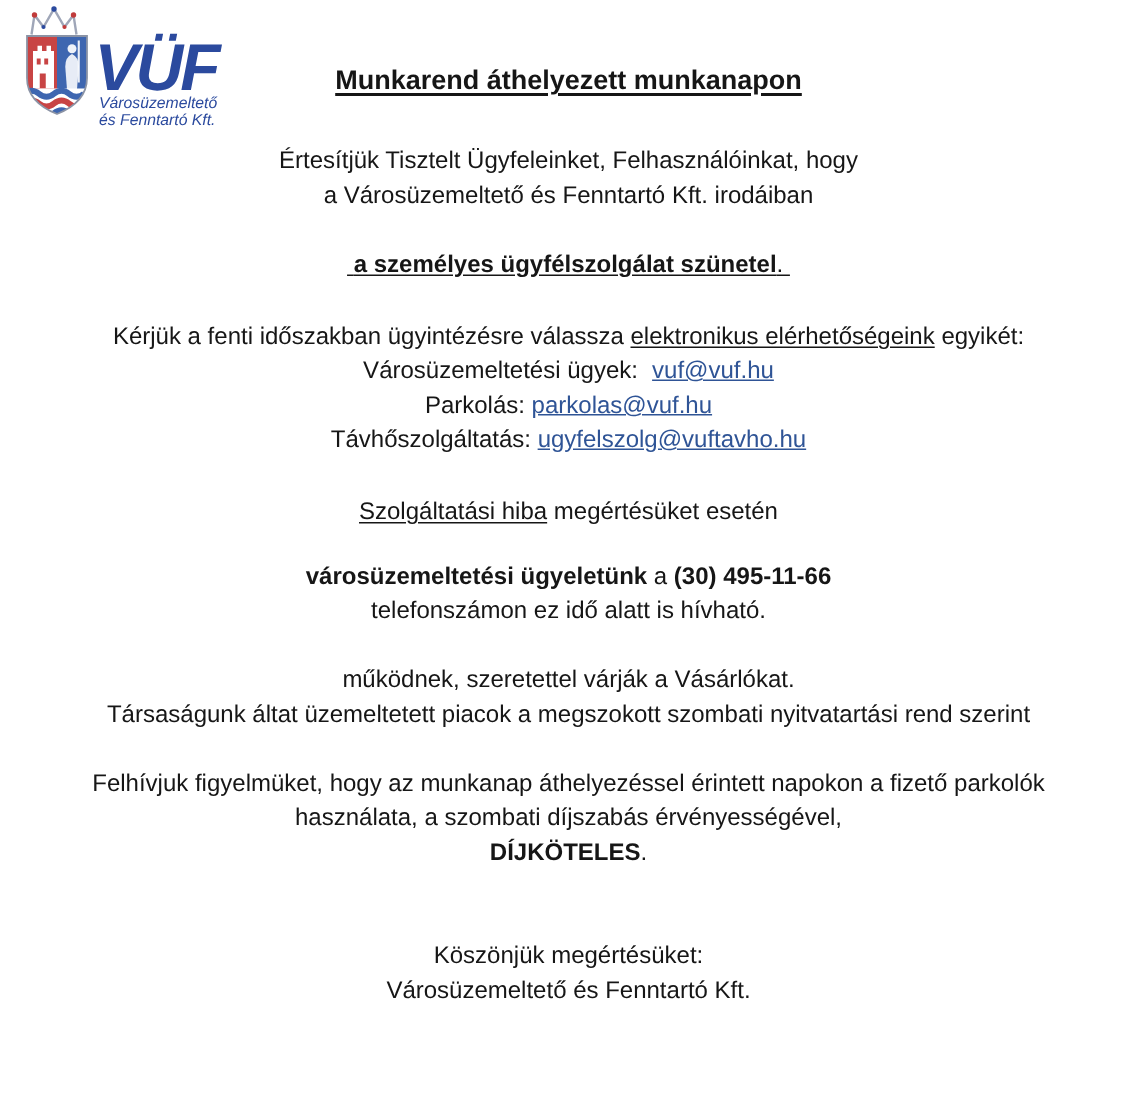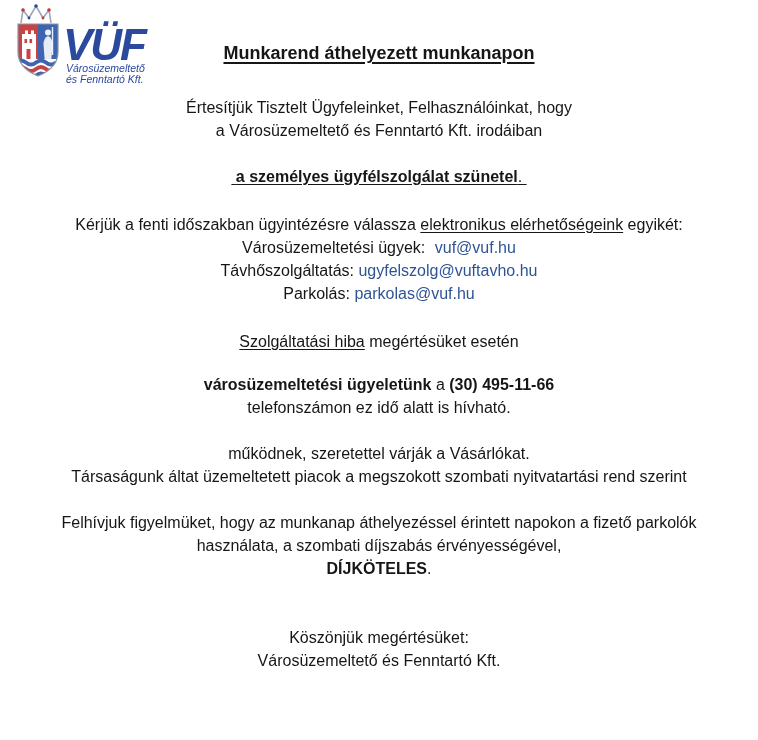--- a/index.html
+++ b/index.html
@@ -22,21 +22,21 @@
   .content p{margin:0;}
   .ln{display:block;}
   .mt-line{margin-top:23px !important;}
   .mt-line2{margin-top:25px !important;}
   .mt-2line{margin-top:46px !important;}
   .mt-intro{margin-top:10px !important;}
   b,.b{font-weight:bold;}
   .u{text-decoration:underline;text-underline-offset:2px;}
   .bu{font-weight:bold;text-decoration:underline;text-decoration-thickness:1.5px;text-underline-offset:2px;}
   .keepspace{white-space:pre-wrap;margin-top:20px;}
-  a.mail{color:#2F5496;cursor:pointer;}
+  a.mail{color:#2F5496;text-decoration:underline;cursor:pointer;}
   a.mail.pad{padding-left:5px;}
   .footer{margin-left:224px;}
 </style>
 </head>
 <body>
 
 <div class="page">
 
   <div class="header">
     <div class="logo">
@@ -96,24 +96,24 @@
       <span class="u keepspace"><b> a személyes ügyfélszolgálat szünetel</b><span>. </span></span>
     </p>
 
     <p class="mt-line2">
       <span>Kérjük a fenti időszakban ügyintézésre válassza </span><span class="u">elektronikus elérhetőségeink</span><span> egyikét:</span>
     </p>
     <p>
       <span>Városüzemeltetési ügyek: </span><a class="mail pad">vuf@vuf.hu</a>
     </p>
     <p>
-      <span>Távhőszolgáltatás: </span><a class="mail">ugyfelszolg@vuftavho.hu</a>
+      <span>Parkolás: </span><a class="mail">parkolas@vuf.hu</a>
     </p>
     <p>
-      <span>Parkolás: </span><a class="mail">parkolas@vuf.hu</a>
+      <span>Távhőszolgáltatás: </span><a class="mail">ugyfelszolg@vuftavho.hu</a>
     </p>
 
     <p class="mt-line2">
       <span class="ln"><span class="u">Szolgáltatási hiba</span><span> megértésüket esetén</span></span>
       <span class="ln keepspace"><b>városüzemeltetési ügyeletünk</b><span> a </span><b>(30) 495-11-66</b></span>
       <span class="ln">telefonszámon ez idő alatt is hívható.</span>
     </p>
 
     <p class="mt-line">
       <span class="ln">működnek, szeretettel várják a Vásárlókat.</span>

